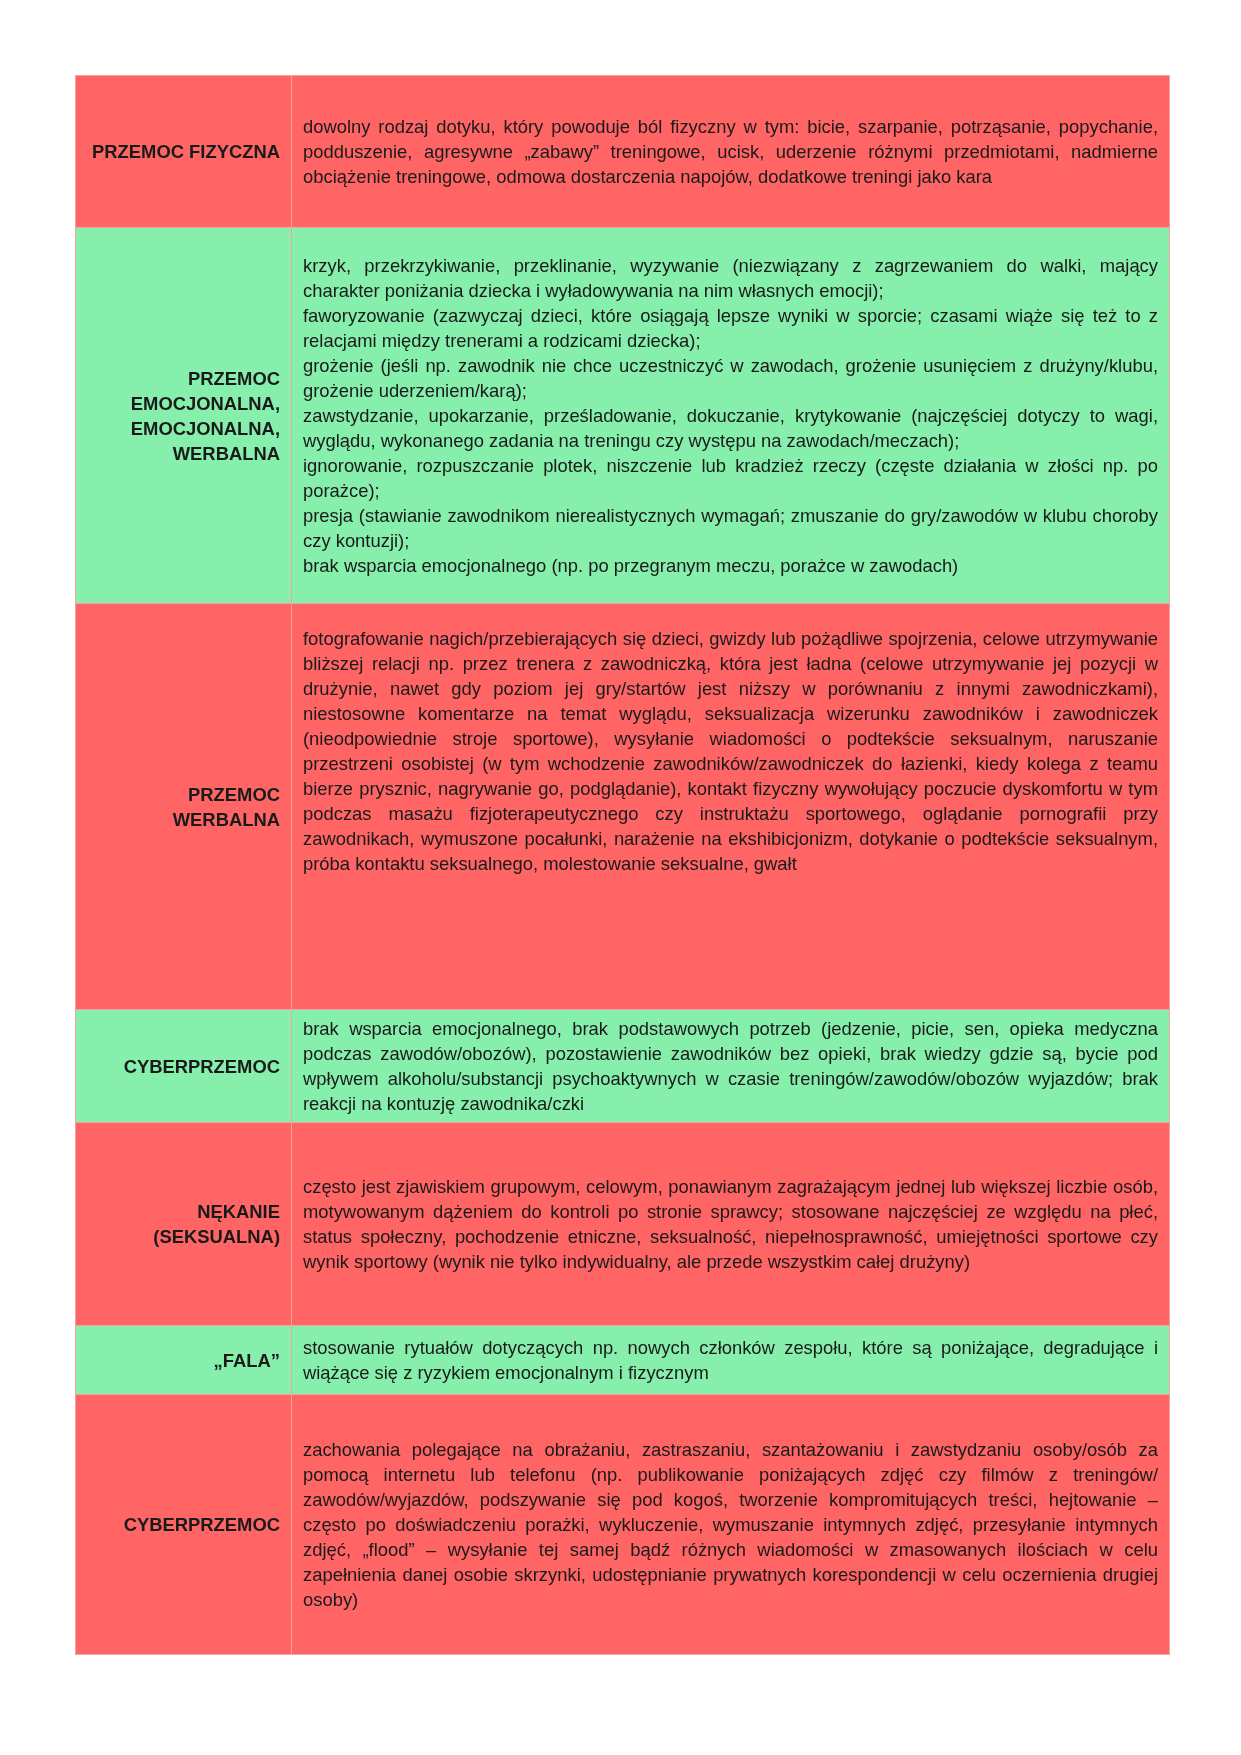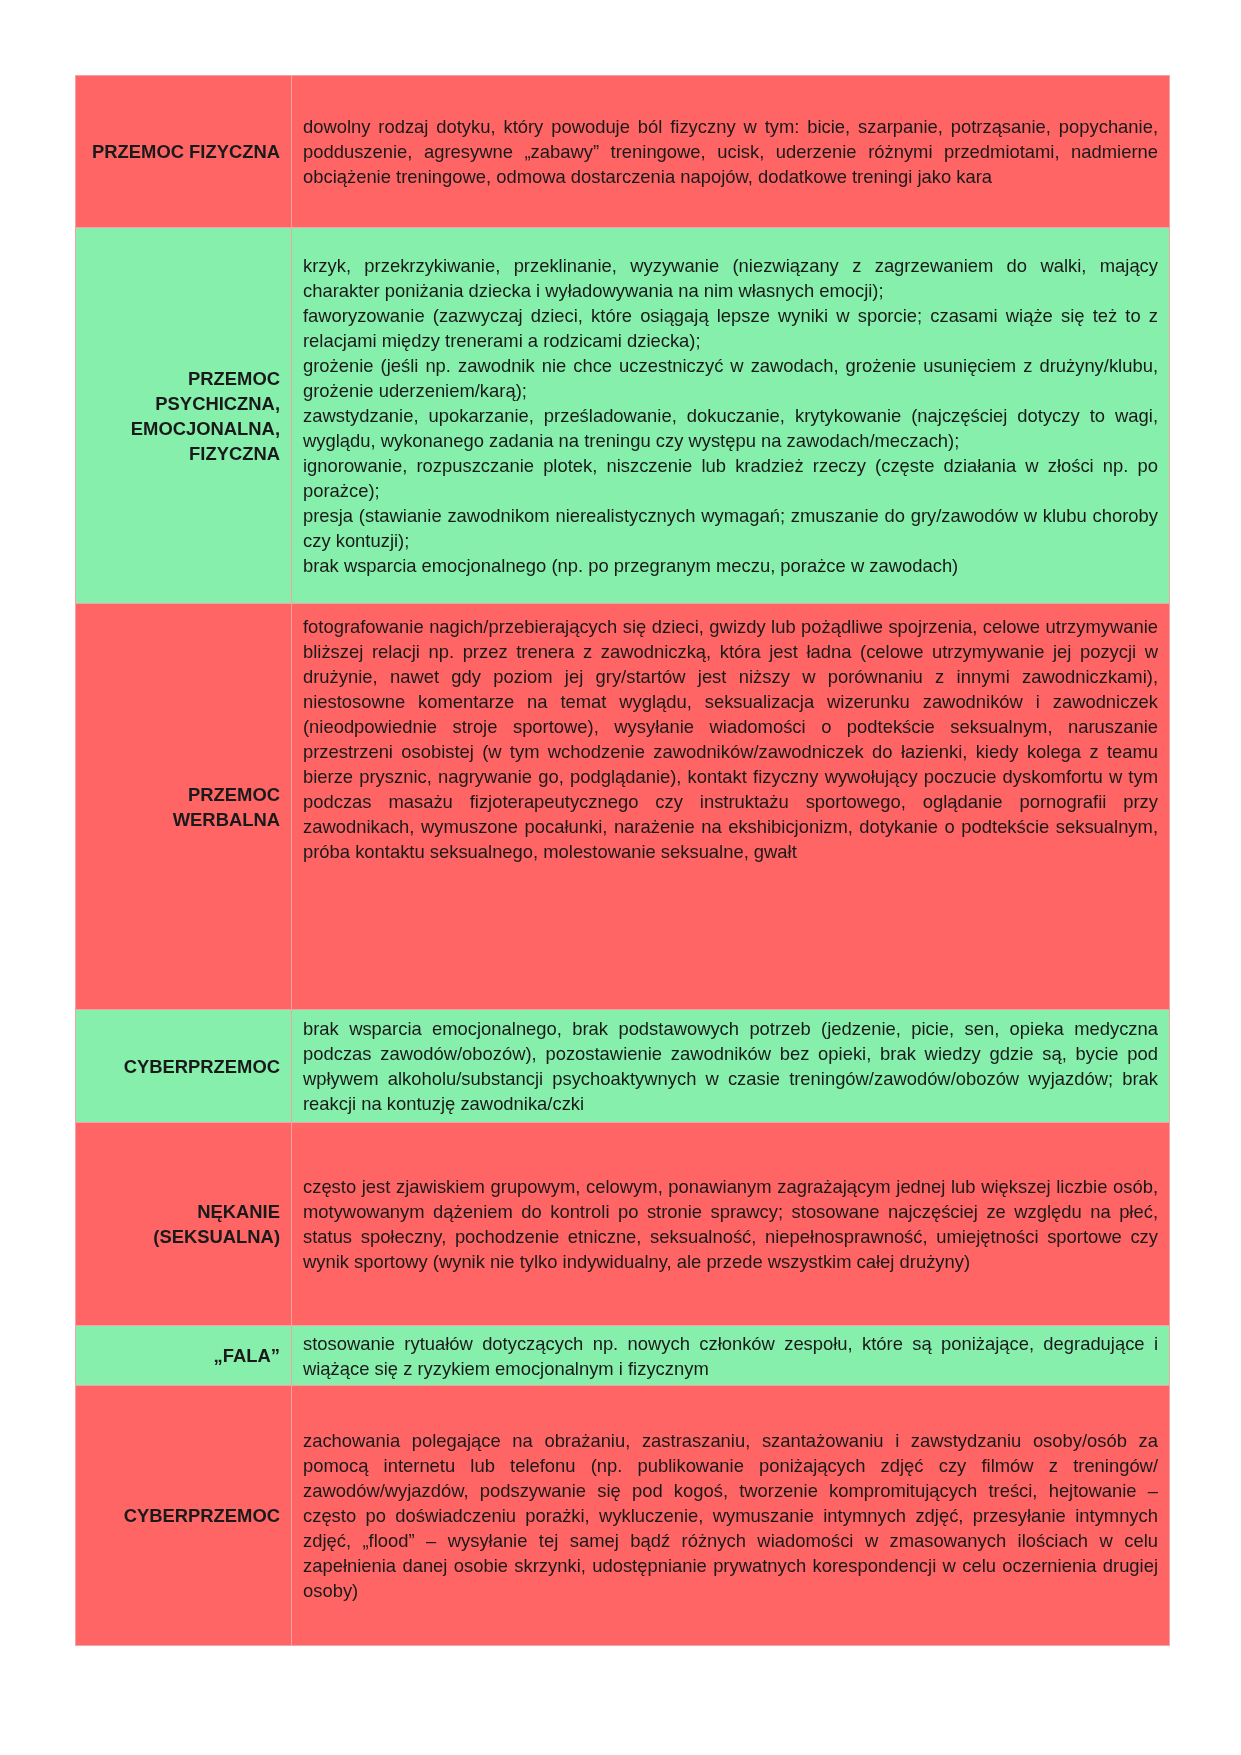--- a/index.html
+++ b/index.html
@@ -17,50 +17,50 @@
 
 <table class="tbl">
   <tbody>
     <tr class="red" style="height:152px">
       <td class="k"><span>PRZEMOC FIZYCZNA</span></td>
       <td class="v">
           <span class="line">dowolny rodzaj dotyku, który powoduje ból fizyczny w tym: bicie, szarpanie, potrząsanie, popychanie, podduszenie, agresywne „zabawy” treningowe, ucisk, uderzenie różnymi przedmiotami, nadmierne obciążenie treningowe, odmowa dostarczenia napojów, dodatkowe treningi jako kara</span>
         </td>
     </tr>
     <tr class="grey" style="height:376px">
-      <td class="k"><span>PRZEMOC PSYCHICZNA, EMOCJONALNA, FIZYCZNA</span></td>
+      <td class="k"><span>PRZEMOC EMOCJONALNA, EMOCJONALNA, WERBALNA</span></td>
       <td class="v">
         <span class="line">krzyk, przekrzykiwanie, przeklinanie, wyzywanie (niezwiązany z zagrzewaniem do walki, mający charakter poniżania dziecka i wyładowywania na nim własnych emocji);</span>
         <span class="line">faworyzowanie (zazwyczaj dzieci, które osiągają lepsze wyniki w sporcie; czasami wiąże się też to z relacjami między trenerami a rodzicami dziecka);</span>
         <span class="line">grożenie (jeśli np. zawodnik nie chce uczestniczyć w zawodach, grożenie usunięciem z drużyny/klubu, grożenie uderzeniem/karą);</span>
         <span class="line">zawstydzanie, upokarzanie, prześladowanie, dokuczanie, krytykowanie (najczęściej dotyczy to wagi, wyglądu, wykonanego zadania na treningu czy występu na zawodach/meczach);</span>
         <span class="line">ignorowanie, rozpuszczanie plotek, niszczenie lub kradzież rzeczy (częste działania w złości np. po porażce);</span>
         <span class="line">presja (stawianie zawodnikom nierealistycznych wymagań; zmuszanie do gry/zawodów w klubu choroby czy kontuzji);</span>
         <span class="line">brak wsparcia emocjonalnego (np. po przegranym meczu, porażce w zawodach)</span>
       </td>
     </tr>
     <tr class="red" style="height:406px">
       <td class="k"><span>PRZEMOC WERBALNA</span></td>
-      <td class="v" style="vertical-align:top;padding-top:10px">
+      <td class="v" style="vertical-align:top;padding-top:22px">
           <span class="line">fotografowanie nagich/przebierających się dzieci, gwizdy lub pożądliwe spojrzenia, celowe utrzymywanie bliższej relacji np. przez trenera z zawodniczką, która jest ładna (celowe utrzymywanie jej pozycji w drużynie, nawet gdy poziom jej gry/startów jest niższy w porównaniu z innymi zawodniczkami),  niestosowne komentarze na temat wyglądu, seksualizacja wizerunku zawodników i zawodniczek (nieodpowiednie stroje sportowe), wysyłanie wiadomości o podtekście seksualnym, naruszanie przestrzeni osobistej (w tym wchodzenie zawodników/zawodniczek do łazienki, kiedy kolega z teamu bierze prysznic, nagrywanie go, podglądanie), kontakt fizyczny wywołujący poczucie dyskomfortu w tym podczas masażu fizjoterapeutycznego czy instruktażu sportowego, oglądanie pornografii przy zawodnikach, wymuszone pocałunki, narażenie na ekshibicjonizm, dotykanie o podtekście seksualnym, próba kontaktu seksualnego, molestowanie seksualne, gwałt</span>
         </td>
     </tr>
     <tr class="grey" style="height:113px">
       <td class="k"><span>CYBERPRZEMOC</span></td>
       <td class="v">
           <span class="line">brak wsparcia emocjonalnego, brak podstawowych potrzeb (jedzenie, picie, sen, opieka medyczna podczas zawodów/obozów), pozostawienie zawodników bez opieki, brak wiedzy gdzie są, bycie pod wpływem alkoholu/substancji psychoaktywnych w czasie treningów/zawodów/obozów wyjazdów; brak reakcji na kontuzję zawodnika/czki</span>
         </td>
     </tr>
     <tr class="red" style="height:203px">
       <td class="k"><span>NĘKANIE (SEKSUALNA)</span></td>
       <td class="v">
           <span class="line">często jest zjawiskiem grupowym, celowym, ponawianym zagrażającym jednej lub większej liczbie osób, motywowanym dążeniem do kontroli po stronie sprawcy; stosowane najczęściej ze względu na płeć, status społeczny, pochodzenie etniczne, seksualność, niepełnosprawność, umiejętności sportowe czy wynik sportowy (wynik nie tylko indywidualny, ale przede wszystkim całej drużyny)</span>
         </td>
     </tr>
-    <tr class="grey" style="height:60px">
+    <tr class="grey" style="height:69px">
       <td class="k"><span>„FALA”</span></td>
       <td class="v">
           <span class="line">stosowanie rytuałów dotyczących np. nowych członków zespołu, które są poniżające, degradujące i wiążące się z ryzykiem emocjonalnym i fizycznym</span>
         </td>
     </tr>
     <tr class="red" style="height:260px">
       <td class="k"><span>CYBERPRZEMOC</span></td>
       <td class="v">
           <span class="line">zachowania polegające na obrażaniu, zastraszaniu, szantażowaniu i zawstydzaniu osoby/osób za pomocą internetu lub telefonu (np. publikowanie poniżających zdjęć czy filmów z treningów/ zawodów/wyjazdów, podszywanie się pod kogoś, tworzenie kompromitujących treści, hejtowanie – często po doświadczeniu porażki, wykluczenie, wymuszanie intymnych zdjęć, przesyłanie intymnych zdjęć, „flood” – wysyłanie tej samej bądź różnych wiadomości w zmasowanych ilościach w celu zapełnienia danej osobie skrzynki, udostępnianie prywatnych korespondencji w celu oczernienia drugiej osoby)</span>
         </td>

